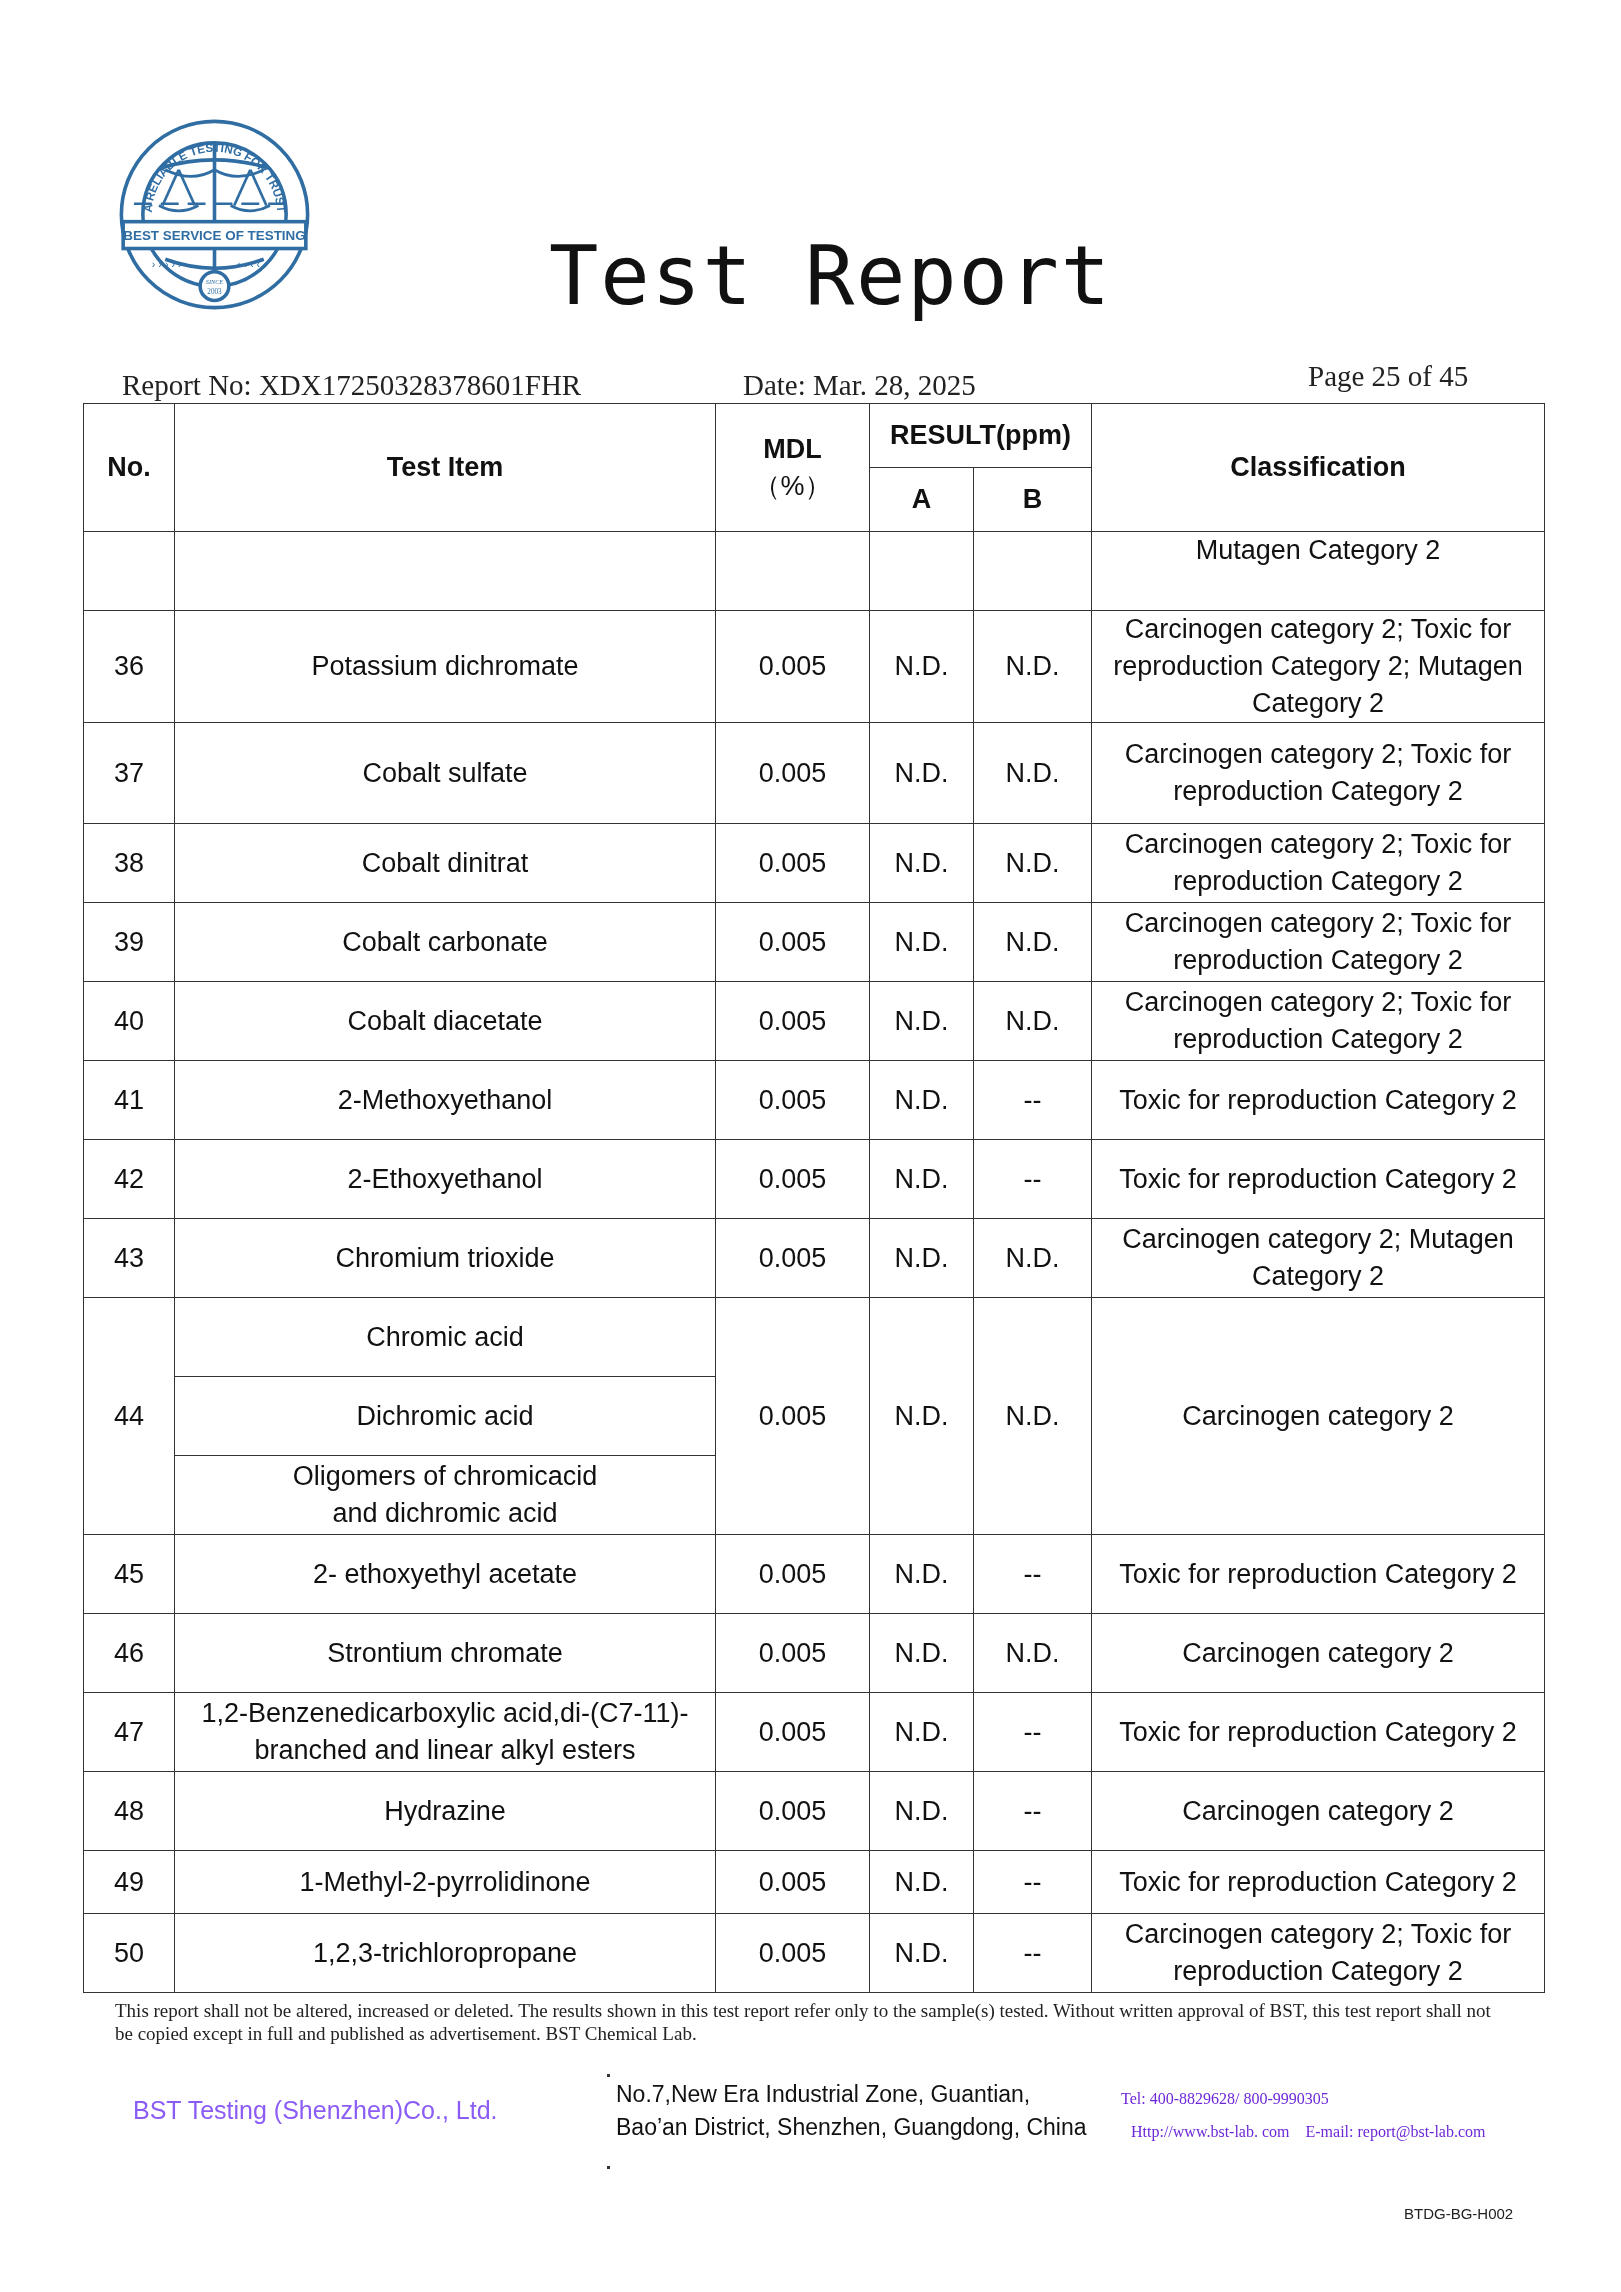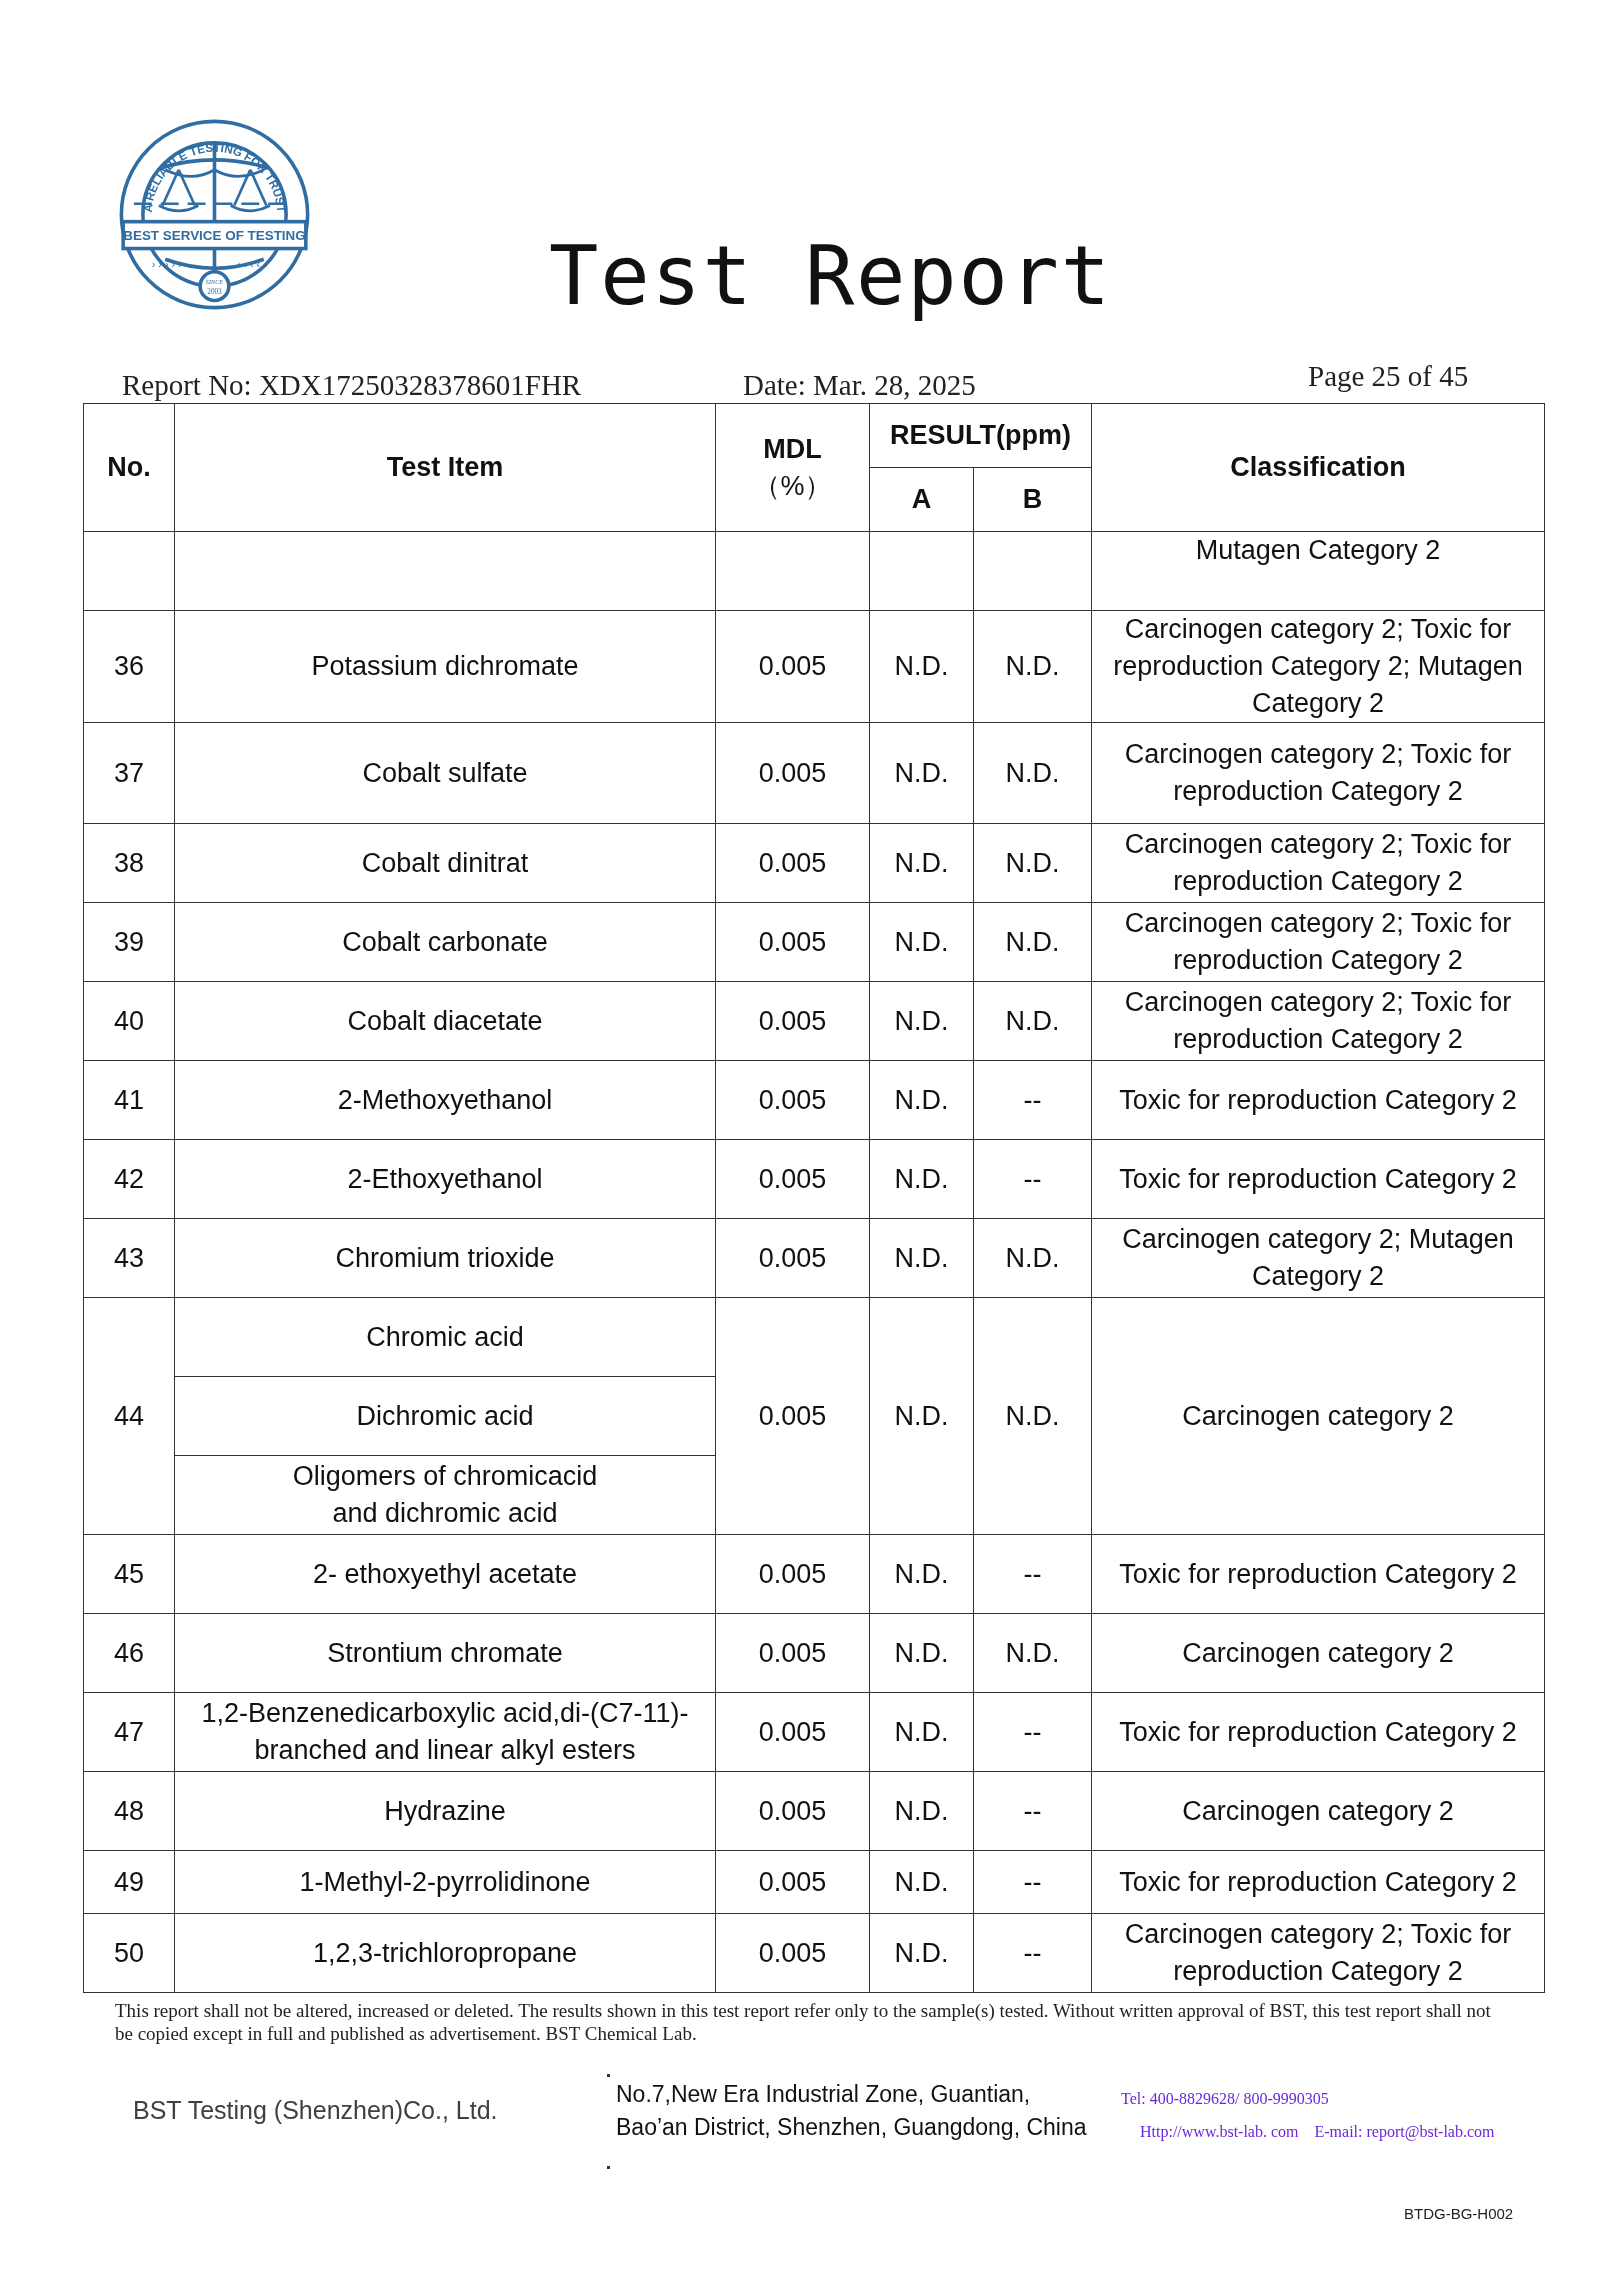--- a/index.html
+++ b/index.html
@@ -9,24 +9,24 @@
     font-family: "DejaVu Sans Mono", "Liberation Mono", monospace; font-size: 82px; letter-spacing: 1.8px; color: #111; margin-left: 20px; }
   .meta { position: absolute; font-family: "Liberation Serif", serif; font-size: 29px; color: #222; }
   .meta.report { left: 122px; top: 369px; }
   .meta.date { left: 743px; top: 369px; }
   .meta.page { left: 1308px; top: 360px; }
   table.report-table { position: absolute; left: 83px; top: 403px; width: 1462px; border-collapse: collapse;
     font-family: "Liberation Sans", sans-serif; font-size: 27px; color: #111; table-layout: fixed; }
   table.report-table td, table.report-table th { border: 1.8px solid #333; text-align: center; vertical-align: middle; padding: 0 9px; line-height: 37px; }
   table.report-table th { font-weight: bold; font-size: 27px; }
   .footer-note { position: absolute; left: 115px; top: 1999px; width: 1397px; font-family: "Liberation Serif", serif; font-size: 19px; line-height: 23px; color: #222; }
-  .company { position: absolute; left: 133px; top: 2096px; font-family: "Liberation Sans", sans-serif; font-size: 25px; color: #404040; }
+  .company { position: absolute; left: 133px; top: 2096px; font-family: "Liberation Sans", sans-serif; font-size: 25px; color: #8b5cf6; }
   .address { position: absolute; left: 616px; top: 2078px; font-family: "Liberation Sans", sans-serif; font-size: 23px; line-height: 33px; color: #111; }
   .contact { position: absolute; left: 1121px; top: 2082px; font-family: "Liberation Serif", serif; font-size: 16px; line-height: 33px; color: #6d28d9; }
-  .contact div:nth-child(2) { margin-left: 19px; }
+  .contact div:nth-child(2) { margin-left: 10px; }
   .dot { position: absolute; left: 607px; width: 2.7px; height: 2.7px; background: #333; }
   .form-code { position: absolute; left: 1404px; top: 2205px; font-family: "Liberation Sans", sans-serif; font-size: 15px; color: #222; }
 </style>
 </head>
 <body>
 
 <svg class="logo" viewBox="0 0 220 220">
   <defs>
     <path id="arcPath" d="M 40 110 A 70 70 0 0 1 180 110"></path>
   </defs>

